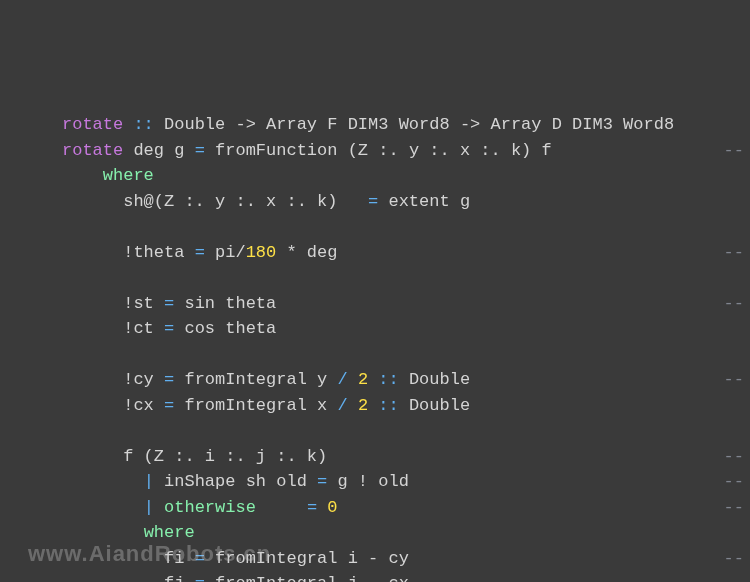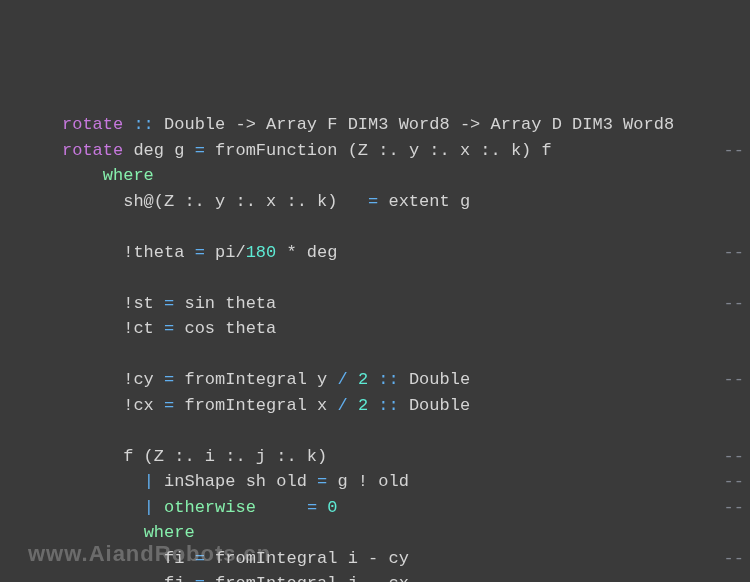--- a/index.html
+++ b/index.html
@@ -15,21 +15,21 @@
       color: #d4d4d4;
       padding: 10px 18px;
       width: 750px;
       height: 582px;
       white-space: pre;
       position: relative;
     }
     .fn-name { color: #c678dd; }
     .keyword { color: #86efac; }
     .op { color: #61afef; }
-    .number { color: #5eead4; }
+    .number { color: #fde047; }
     .line {
       position: relative;
       width: 710px;
       margin-left: 44px;
     }
     .badge-wrap {
       position: absolute;
       right: 0;
       top: 0;
       display: inline-flex;

